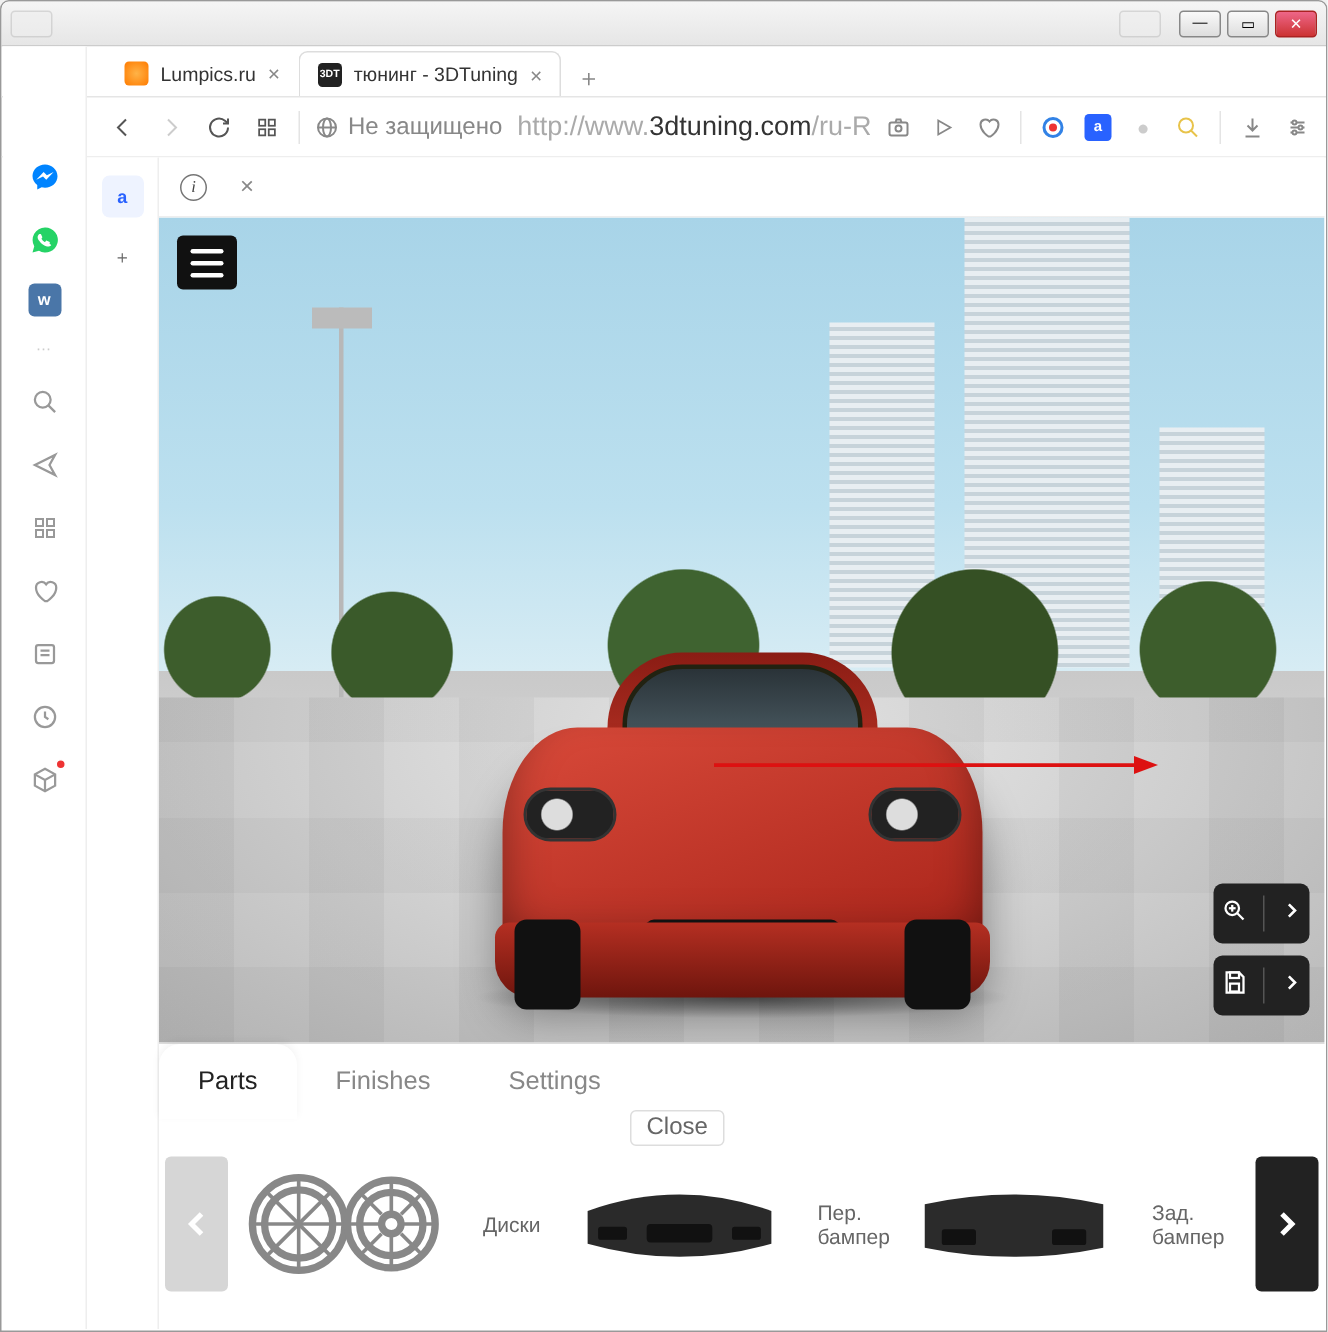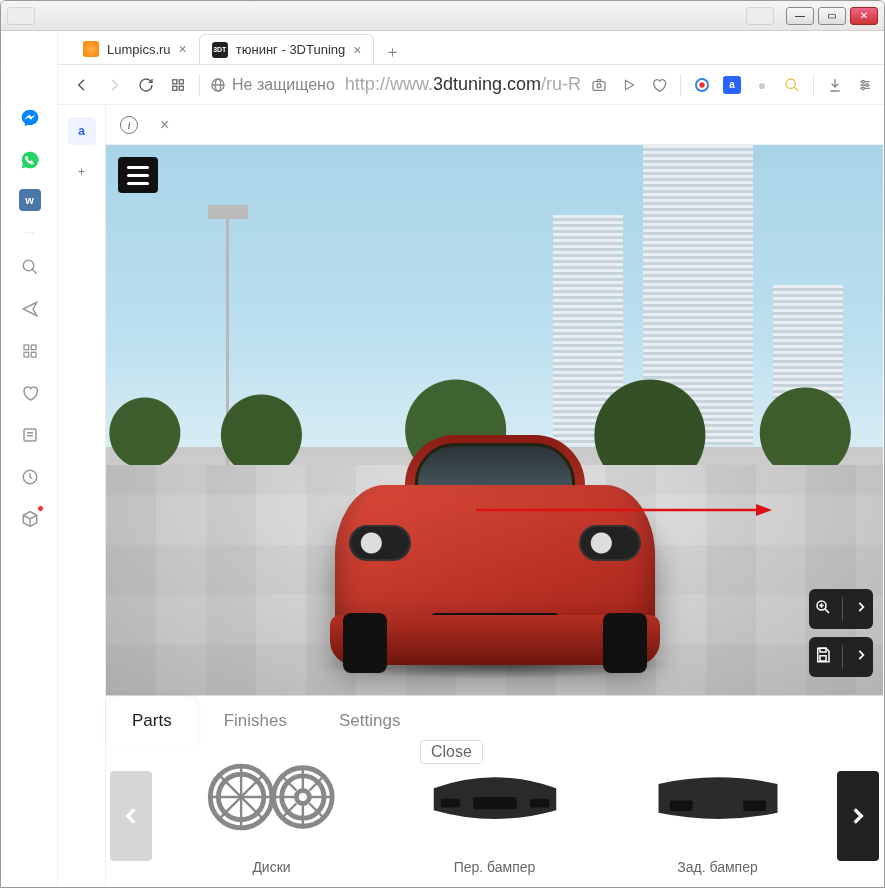--- a/index.html
+++ b/index.html
@@ -99,21 +99,21 @@
 
 .bottom-panel{ background:#fff; border-top:1px solid #ddd; }
 .bottom-tabs{ height:50px; display:flex; align-items:center; position:relative; }
 .btab{ padding:0 26px; height:100%; display:flex; align-items:center; font-size:17px; color:#888; cursor:pointer; border-radius:14px 14px 0 0;}
 .btab.active{ color:#222; font-weight:400; background:#fff; box-shadow: 0 -2px 6px rgba(0,0,0,.05);}
 .close-pill{ position:absolute; left:314px; top:44px; background:#fff; border:1px solid #ddd; border-radius:4px; padding:2px 10px; font-size:16px; color:#666; cursor:pointer; z-index:2;}
 
 .carousel{ height:140px; display:flex; align-items:center; position:relative; padding: 0 54px;}
 .car-nav{ position:absolute; top:50%; transform:translateY(-50%); width:42px; height:90px; background:#d6d6d6; color:#fff; display:flex; align-items:center; justify-content:center; font-size:28px; cursor:pointer; border-radius:4px;}
 .car-nav.left{ left:4px;} .car-nav.right{ right:4px; background:#222;}
-.part{ flex:1; display:flex; flex-direction:column; align-items:center; gap:22px;justify-content:space-between; }
+.part{ flex:1; display:flex; flex-direction:row; align-items:center; gap:22px; }
 .part-img{ width:140px; height:80px; display:flex; align-items:center; justify-content:center;}
 .part-label{ font-size:14px; color:#666;}
 
 
 .wheel-svg circle{ fill:none; stroke:#888; stroke-width:6;}
 </style>
 </head>
 <body>
 
 <div class="window-frame">

